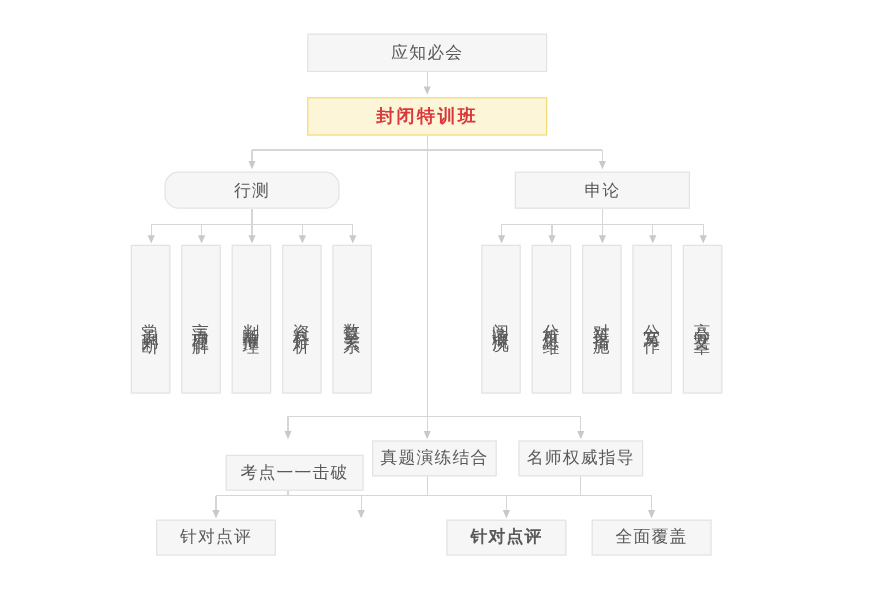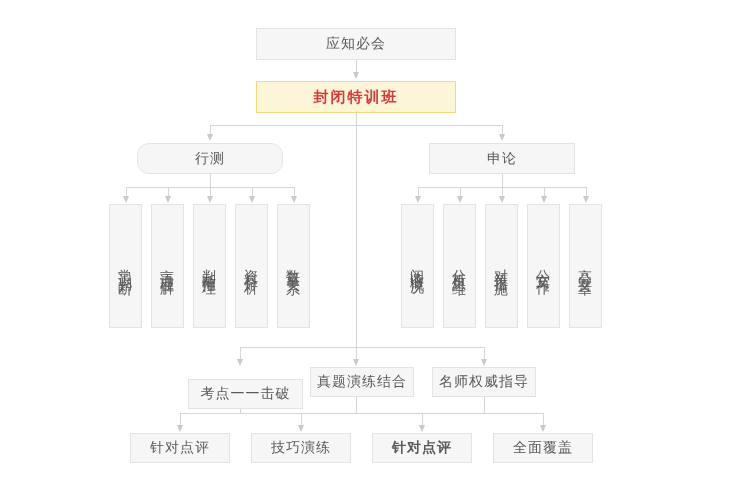--- a/index.html
+++ b/index.html
@@ -118,17 +118,16 @@
   <div class="box vertical" style="left:443px;top:204px;width:33px;height:124px;">分析思维</div>
   <div class="box vertical" style="left:485px;top:204px;width:33px;height:124px;">对策措施</div>
   <div class="box vertical" style="left:527px;top:204px;width:33px;height:124px;">公文写作</div>
   <div class="box vertical" style="left:569px;top:204px;width:33px;height:124px;">高分文章</div>
 
   <div class="box" style="left:188px;top:367px;width:115px;height:30px;margin-top:12px;">考点一一击破</div>
   <div class="box" style="left:310px;top:367px;width:104px;height:30px;">真题演练结合</div>
   <div class="box" style="left:432px;top:367px;width:104px;height:30px;">名师权威指导</div>
 
   <div class="box" style="left:130px;top:433px;width:100px;height:30px;">针对点评</div>
-  <div class="box" style="left:251px;top:433px;width:100px;height:30px;">技巧演练</div>
   <div class="box" style="left:372px;top:433px;width:100px;height:30px;font-weight:bold;">针对点评</div>
   <div class="box" style="left:493px;top:433px;width:100px;height:30px;">全面覆盖</div>
 
 </div>
 
 </body></html>

